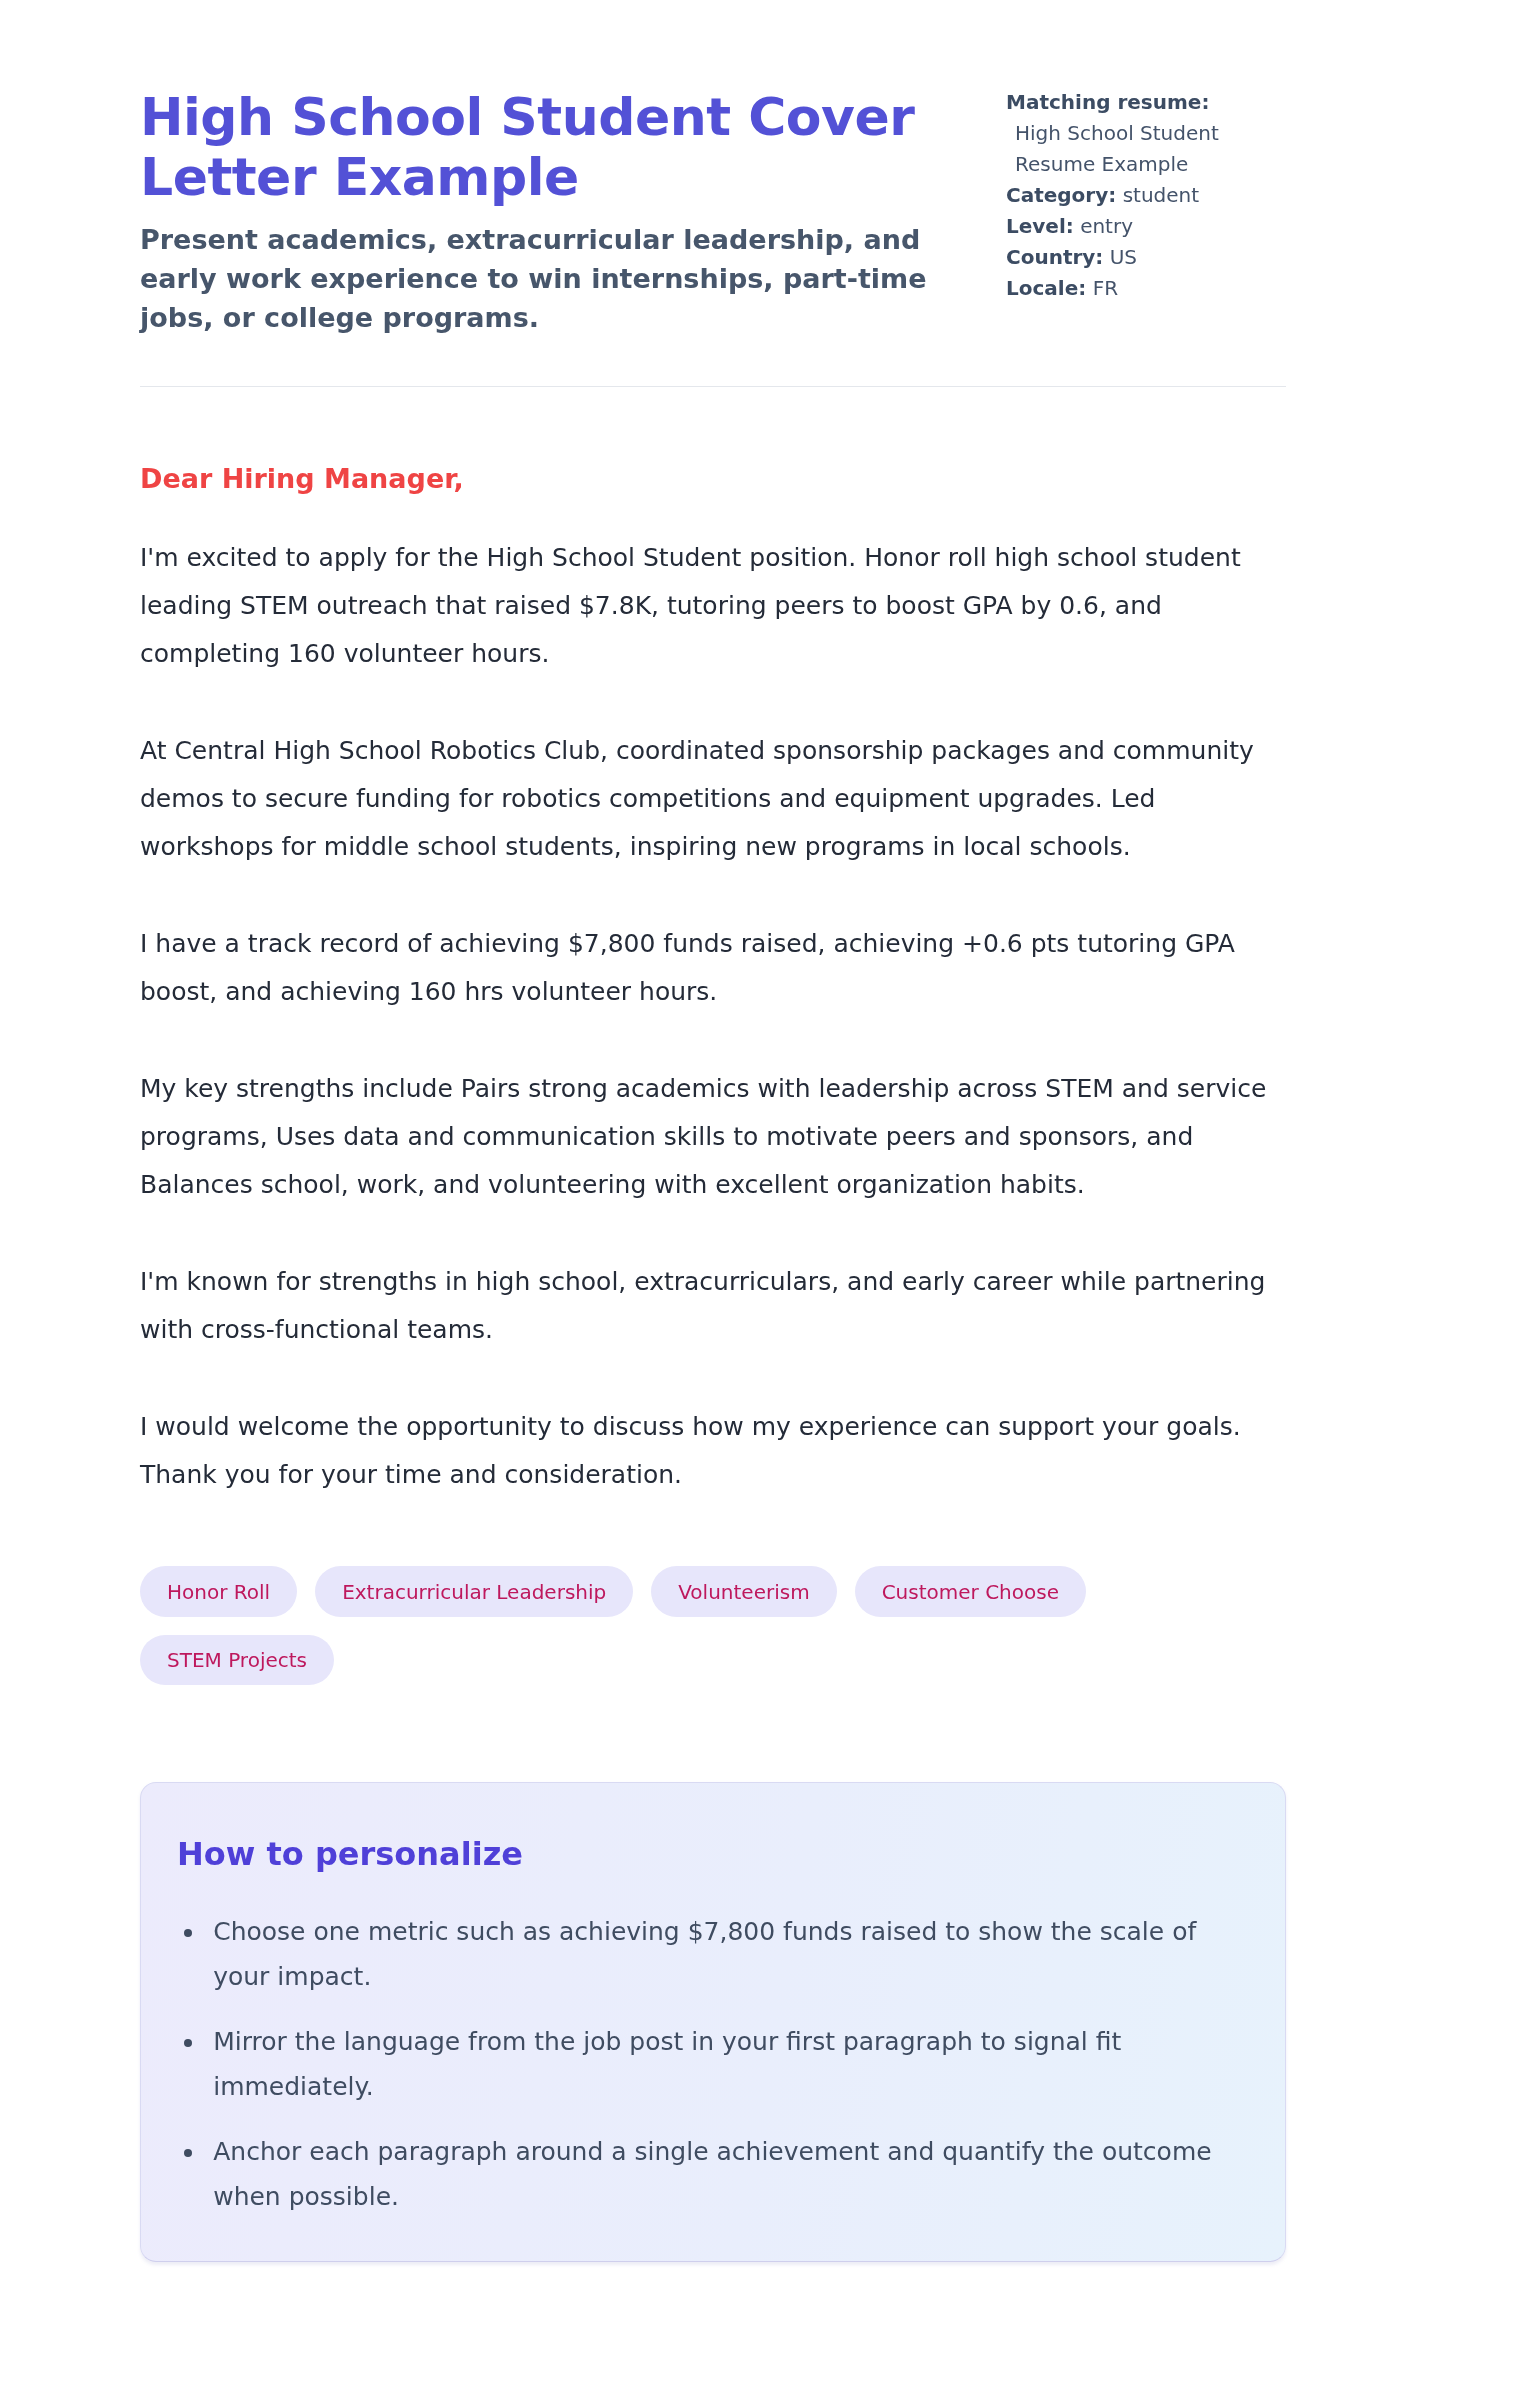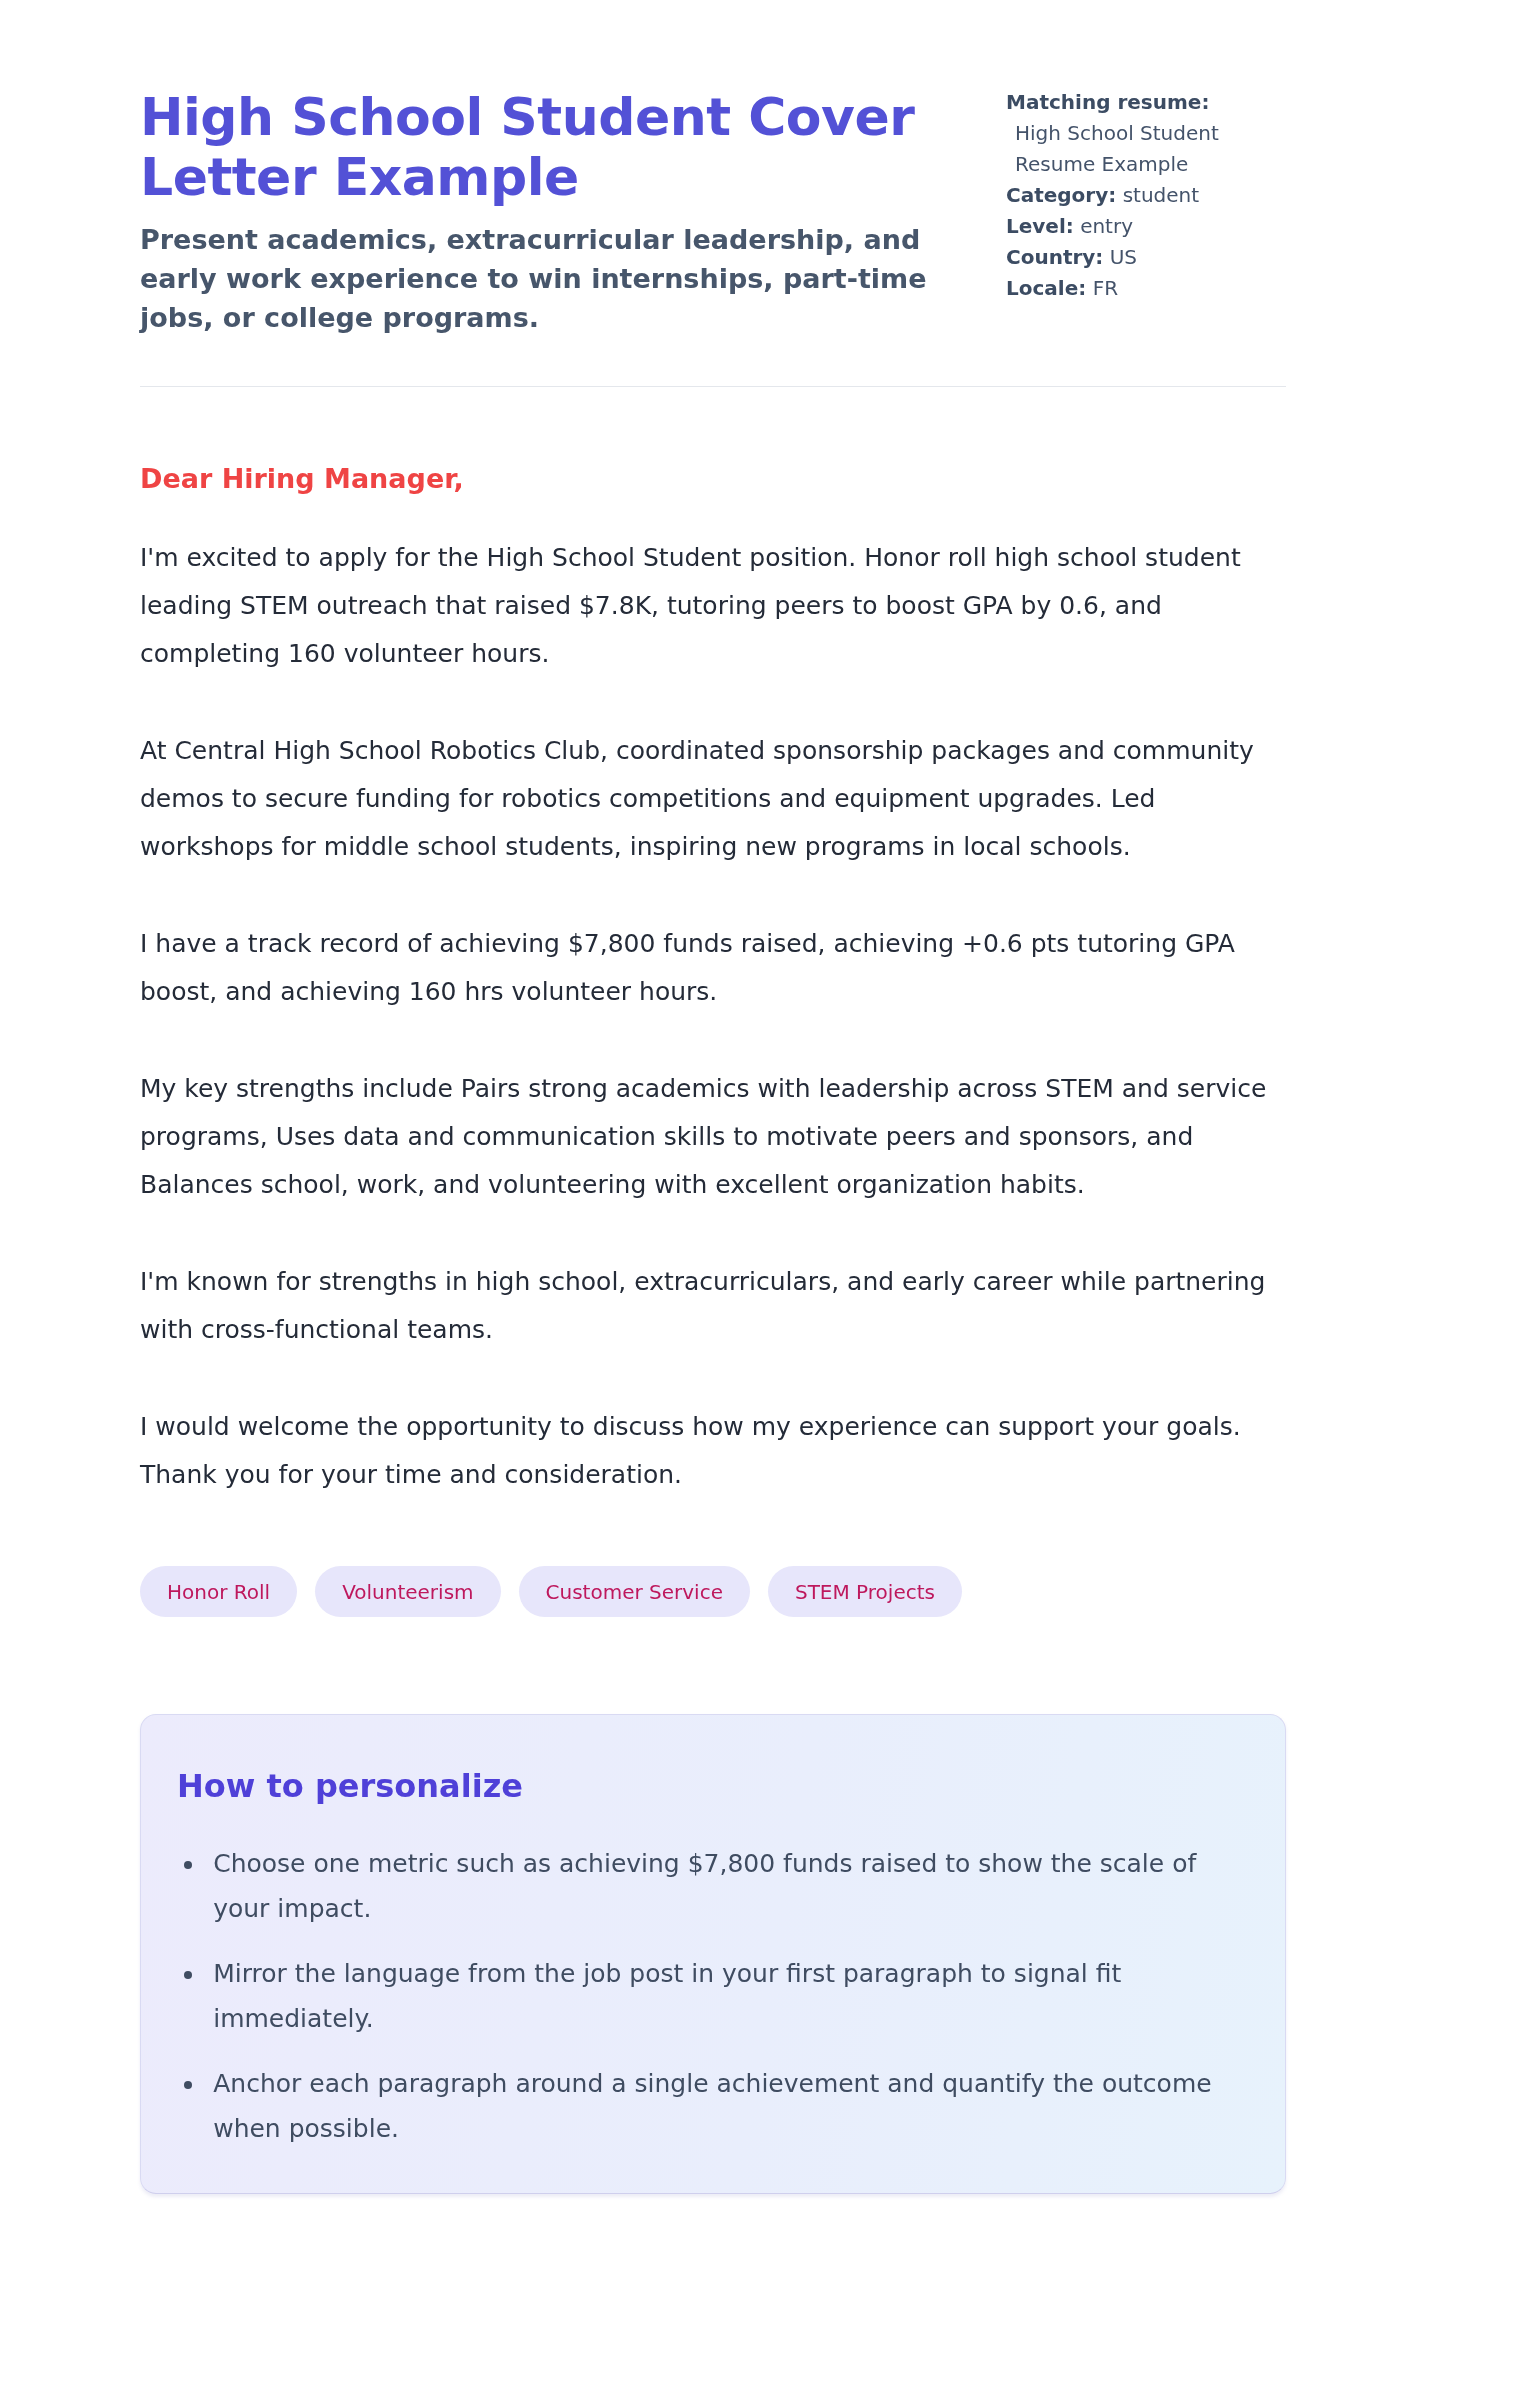--- a/index.html
+++ b/index.html
@@ -185,24 +185,25 @@
 
         <p class="body-par">I would welcome the opportunity to discuss how my experience can support your goals. Thank you for your time and consideration.</p>
       </div>
 
   </div>
 
   <div class="skills">
 
       <span class="pill">Honor Roll</span>
 
+      <span class="pill">Extracurricular Leadership</span>
 
       <span class="pill">Volunteerism</span>
 
-      <span class="pill">Customer Service</span>
+      <span class="pill">Customer Choose</span>
 
       <span class="pill">STEM Projects</span>
     </div>
 
   <div class="tips-card">
     <h2 class="tips-heading">How to personalize</h2>
     <ul class="tips-list">
 
         <li>Choose one metric such as achieving $7,800 funds raised to show the scale of your impact.</li>
 

